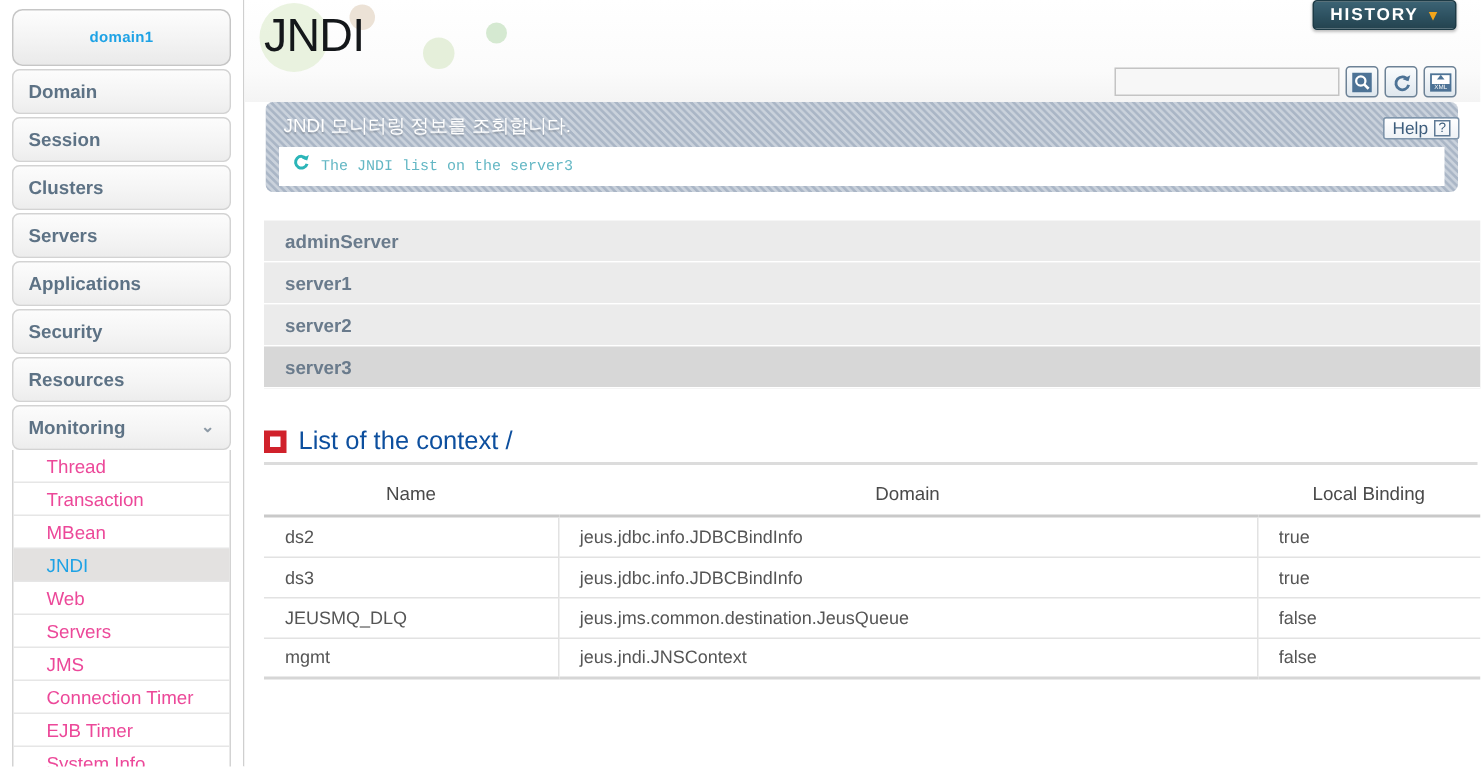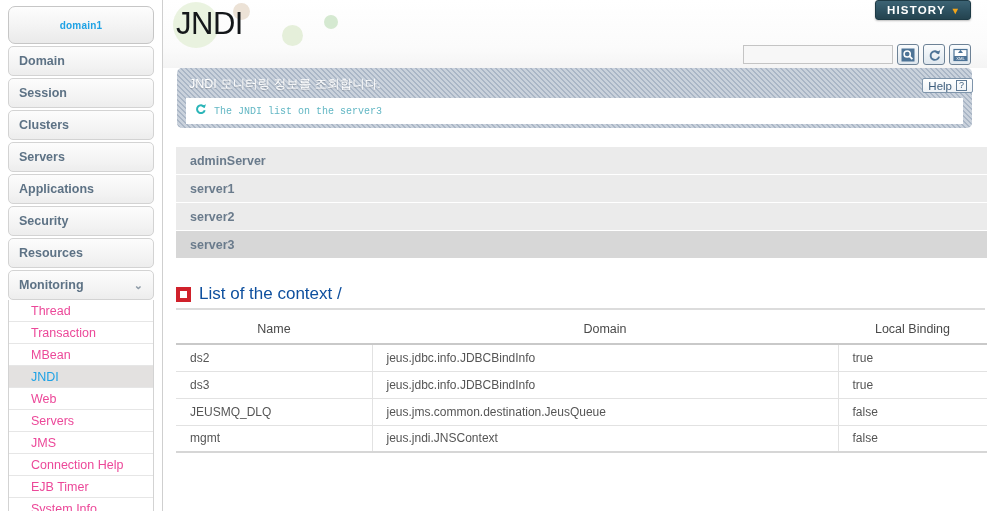--- a/index.html
+++ b/index.html
@@ -254,21 +254,21 @@
     </div>
 
   <div class="submenu" id="submenu-list">
       <div class="sub-item">Thread</div>
       <div class="sub-item">Transaction</div>
       <div class="sub-item">MBean</div>
       <div class="sub-item active">JNDI</div>
       <div class="sub-item">Web</div>
       <div class="sub-item">Servers</div>
       <div class="sub-item">JMS</div>
-      <div class="sub-item">Connection Help</div>
+      <div class="sub-item">Connection Timer</div>
       <div class="sub-item">EJB Timer</div>
       <div class="sub-item">System Info</div>
     </div>
 </div>
 
 <div id="main">
 
   <div class="head">
     <span class="deco c1"></span>
     <span class="deco c2"></span>

